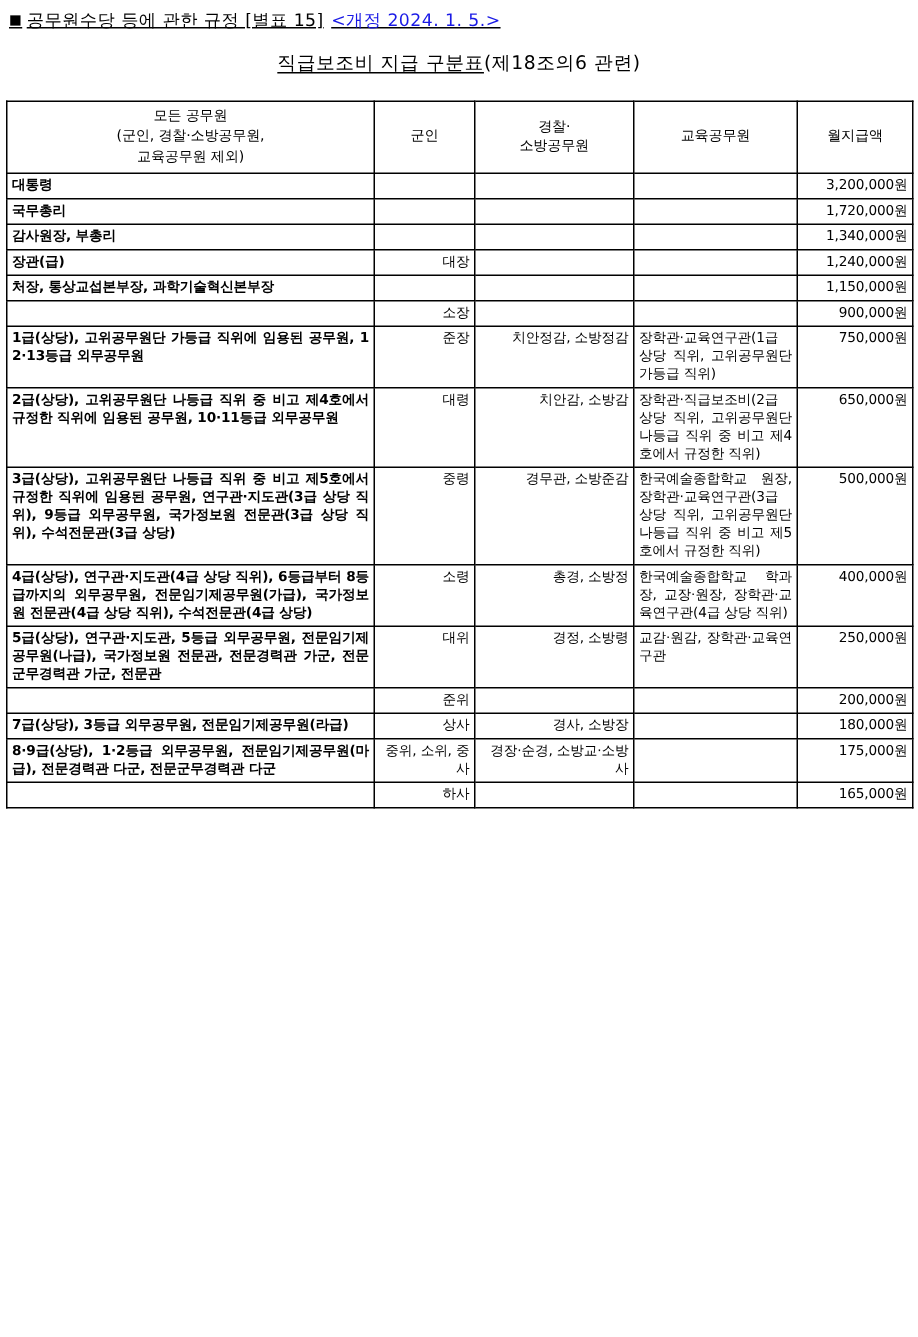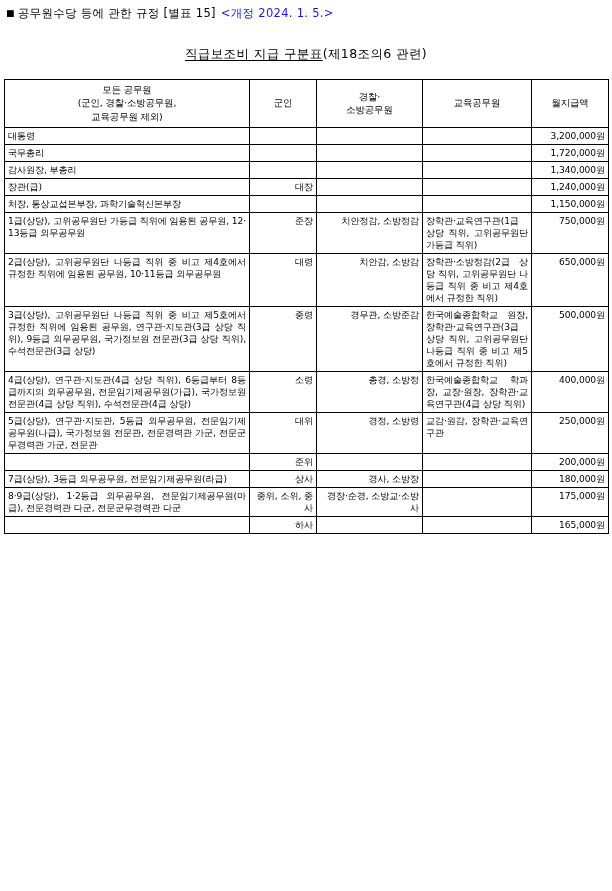--- a/index.html
+++ b/index.html
@@ -16,35 +16,36 @@
     position: relative;
   }
 
   
   .doc-head {
     padding: 7px 4px 0 6px;
     font-size: 11.5px;
     line-height: 1.2;
     white-space: nowrap;
     letter-spacing: 0.3px;
+    text-decoration: underline;
   }
   .doc-head .sq {
     font-size: 9px;
     vertical-align: 1px;
     margin-right: 3px;
   }
   .doc-head .rev {
     color: #1919e6;
     margin-left: 5px;
   }
 
   
   .title-wrap {
     text-align: center;
-    margin-top: 25px;
+    margin-top: 13px;
     font-size: 12.5px;
     letter-spacing: 0.4px;
     white-space: nowrap;
   }
   .title-main {
     text-decoration: underline;
     text-underline-offset: 2px;
   }
 
   
@@ -75,21 +76,21 @@
     line-height: 1.45;
     font-size: 9.4px;
   }
   
   col.c-all  { width: 245px; }
   col.c-mil  { width: 67px; }
   col.c-pol  { width: 106px; }
   col.c-edu  { width: 109px; }
   col.c-amt  { width: 77px; }
 
-  td.cell-all  { text-align: justify; text-align-last: left; }
+  td.cell-all  { text-align: justify; text-align-last: left; font-weight: bold; }
   td.cell-edu  { text-align: justify; text-align-last: left; }
   td.cell-amt  { text-align: right; white-space: nowrap; padding-right: 5px; }
   td.cell-mil, td.cell-pol { text-align: right; }
 </style>
 </head>
 <body>
 
 <div class="doc-head">
   <span class="sq">■</span><span>공무원수당 등에 관한 규정 [별표 15]</span><span class="rev">&lt;개정 2024. 1. 5.&gt;</span>
 </div>
@@ -159,31 +160,38 @@
           <td class="cell-amt">1,240,000원</td>
         </tr>
         <tr>
           <td class="cell-all">처장, 통상교섭본부장, 과학기술혁신본부장</td>
           <td class="cell-mil"></td>
           <td class="cell-pol"></td>
           <td class="cell-edu"></td>
           <td class="cell-amt">1,150,000원</td>
         </tr>
         <tr>
+          <td class="cell-all"></td>
+          <td class="cell-mil">소장</td>
+          <td class="cell-pol"></td>
+          <td class="cell-edu"></td>
+          <td class="cell-amt">900,000원</td>
+        </tr>
+        <tr>
           <td class="cell-all">1급(상당), 고위공무원단 가등급 직위에 임용된 공무원, 12·13등급 외무공무원</td>
           <td class="cell-mil">준장</td>
           <td class="cell-pol">치안정감, 소방정감</td>
           <td class="cell-edu">장학관·교육연구관(1급 상당 직위, 고위공무원단 가등급 직위)</td>
           <td class="cell-amt">750,000원</td>
         </tr>
         <tr>
           <td class="cell-all">2급(상당), 고위공무원단 나등급 직위 중 비고 제4호에서 규정한 직위에 임용된 공무원, 10·11등급 외무공무원</td>
           <td class="cell-mil">대령</td>
           <td class="cell-pol">치안감, 소방감</td>
-          <td class="cell-edu">장학관·소방정감(2급 상당 직위, 고위공무원단 나등급 직위 중 비고 제4호에서 규정한 직위)</td>
+          <td class="cell-edu">장학관·직급보조비(2급 상당 직위, 고위공무원단 나등급 직위 중 비고 제4호에서 규정한 직위)</td>
           <td class="cell-amt">650,000원</td>
         </tr>
         <tr>
           <td class="cell-all">3급(상당), 고위공무원단 나등급 직위 중 비고 제5호에서 규정한 직위에 임용된 공무원, 연구관·지도관(3급 상당 직위), 9등급 외무공무원, 국가정보원 전문관(3급 상당 직위), 수석전문관(3급 상당)</td>
           <td class="cell-mil">중령</td>
           <td class="cell-pol">경무관, 소방준감</td>
           <td class="cell-edu">한국예술종합학교 원장, 장학관·교육연구관(3급 상당 직위, 고위공무원단 나등급 직위 중 비고 제5호에서 규정한 직위)</td>
           <td class="cell-amt">500,000원</td>
         </tr>
         <tr>

